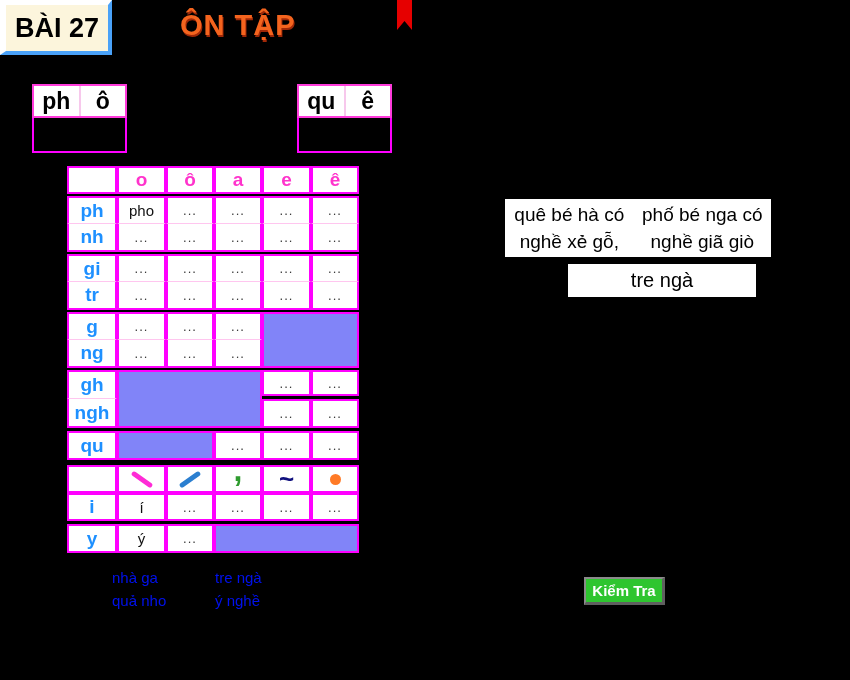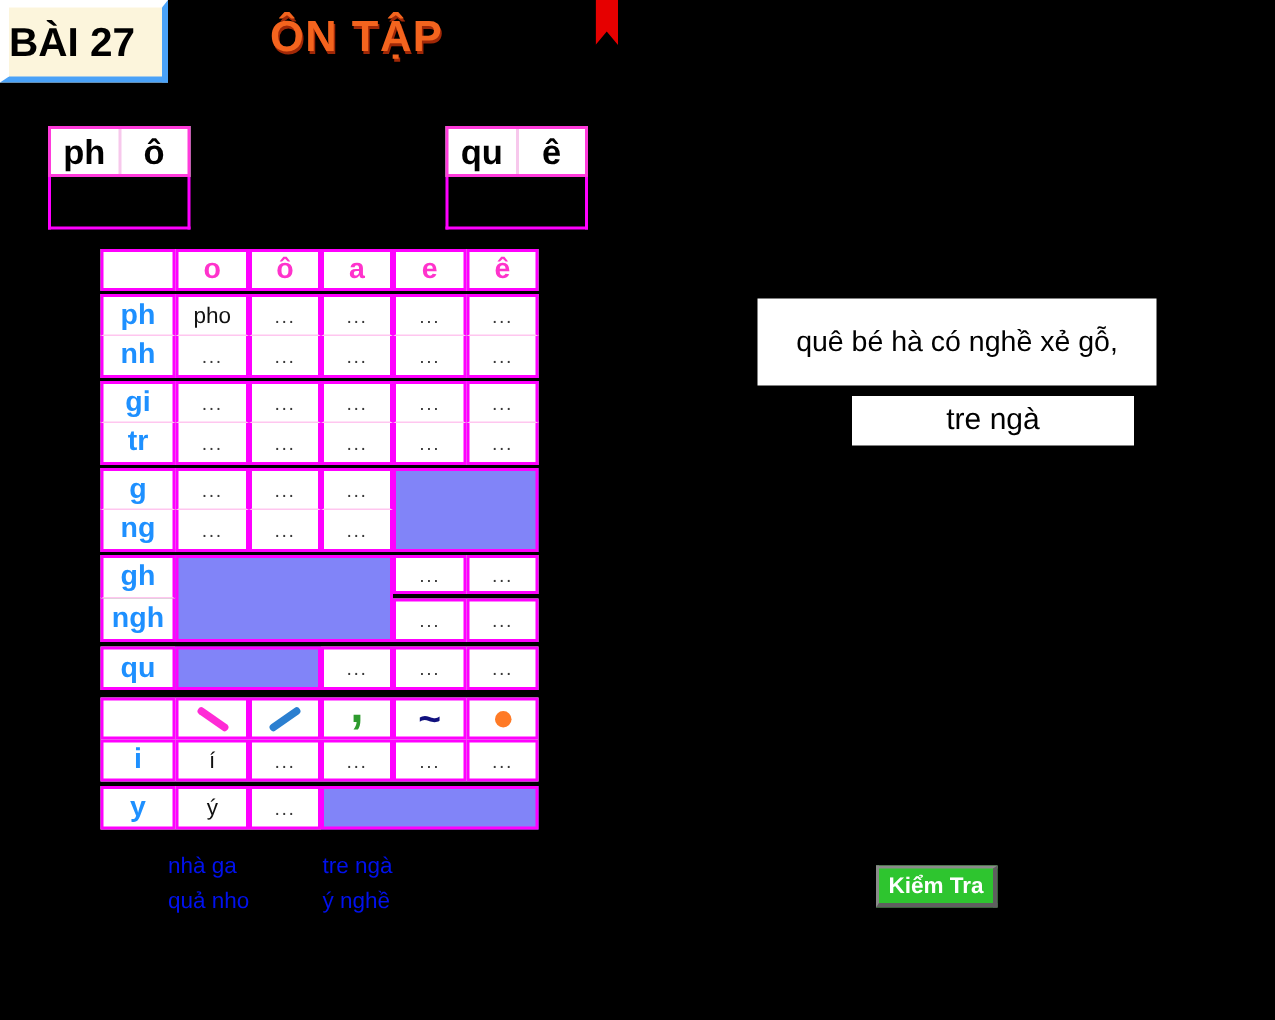--- a/index.html
+++ b/index.html
@@ -5,21 +5,21 @@
   html,body{margin:0;padding:0;}
   body{
     width:850px;height:680px;background:#000;position:relative;overflow:hidden;
     font-family:"Liberation Sans", sans-serif;
   }
   
   .badge{
     position:absolute;left:0;top:0;width:112px;height:55px;box-sizing:border-box;
     background:#FCF5DC;border-left:6px solid #fff;border-top:5px solid #fff;
     border-right:4px solid #4AA2F8;border-bottom:4px solid #4AA2F8;
-    display:flex;align-items:center;
+    display:flex;align-items:center;justify-content:center;
     font-weight:bold;font-size:27px;color:#000;
   }
   .title{
     position:absolute;left:180px;top:9px;font-size:29px;font-weight:bold;
     color:#F4641E;letter-spacing:1px;text-shadow:1px 2px 0 #A02807;
   }
   .bookmark{
     position:absolute;left:397px;top:0;width:15px;height:30px;background:#E60000;
     clip-path:polygon(0 0,100% 0,100% 100%,50% 70%,0 100%);
   }
@@ -161,20 +161,21 @@
   <div class="c dots" style="grid-area:15/5">...</div>
   <div class="c dots" style="grid-area:15/6">...</div>
 
   <div class="blue" style="grid-area:9/5/11/7"></div>
   <div class="blue" style="grid-area:12/2/14/5"></div>
   <div class="blue" style="grid-area:15/2/16/4"></div>
 </div>
 
 <div class="sentence-box">
   <div>quê bé hà có nghề xẻ gỗ,</div>
+  <div>phố bé nga có nghề giã giò</div>
 </div>
 <div class="word-box">
   <span>tre ngà</span>
 </div>
 
 <div id="tone-table" class="grid">
   <div class="c" style="grid-area:1/1"></div>
   <div class="c" style="grid-area:1/2">
     <span class="bar huyen"></span>
   </div>

